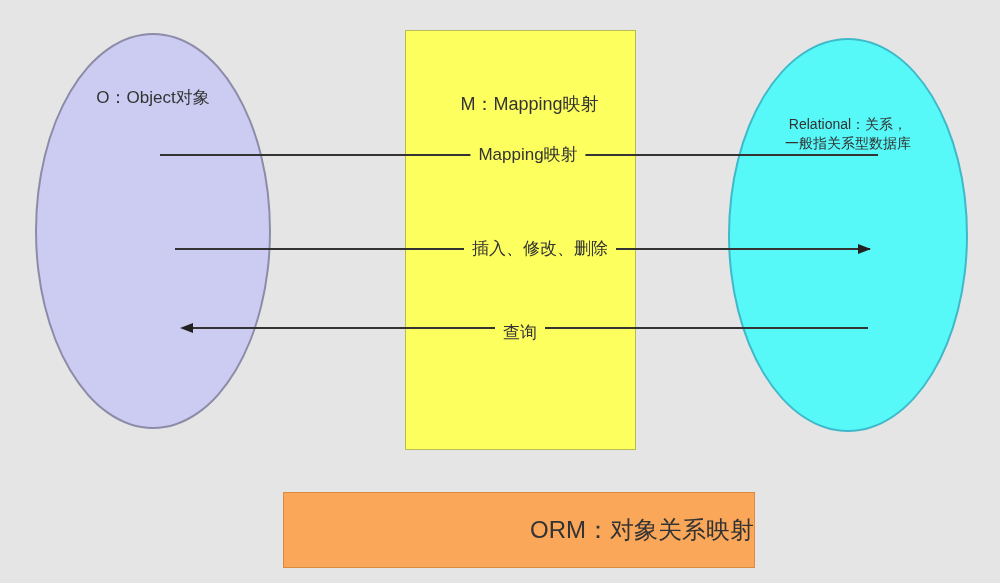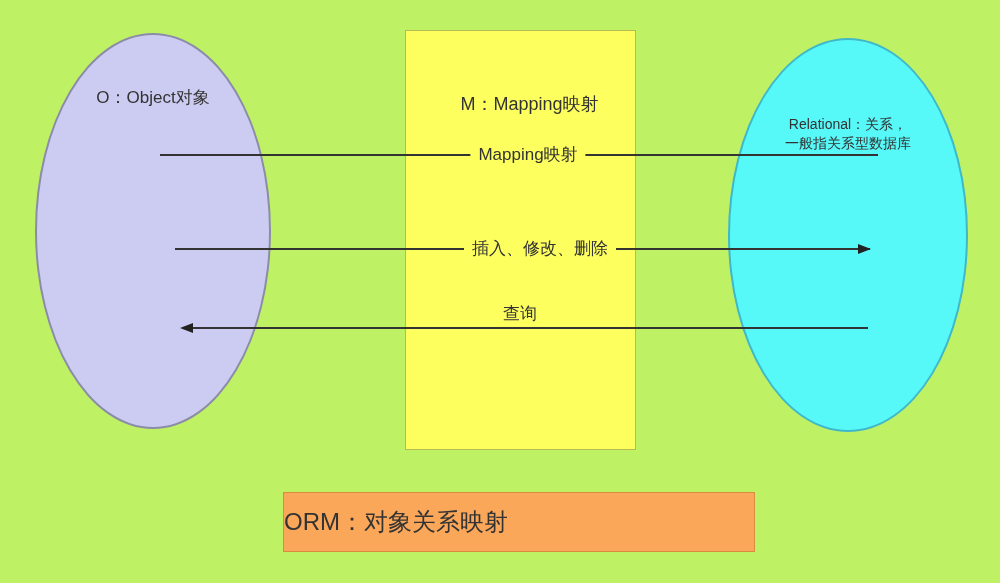--- a/index.html
+++ b/index.html
@@ -5,21 +5,21 @@
   html, body {
     margin: 0;
     padding: 0;
     background: #000;
     font-family: "Liberation Sans", "DejaVu Sans", sans-serif;
   }
   .canvas {
     position: relative;
     width: 1000px;
     height: 583px;
-    background: #bef264;
+    background: #e5e5e5;
     overflow: hidden;
   }
   
   .ellipse {
     position: absolute;
     border-radius: 50%;
     box-sizing: border-box;
   }
   .ellipse-left {
     left: 35px; top: 33px;
@@ -76,32 +76,32 @@
     background: #fdff5e;
     color: #333;
     font-size: 17px;
     padding: 0 8px;
     white-space: nowrap;
     transform: translateX(-50%);
     line-height: 22px;
   }
   .arrow-label-1 { left: 528px; top: 144px; }
   .arrow-label-2 { left: 540px; top: 238px; }
-  .arrow-label-3 { left: 520px; top: 304px; font-family: Liberation Mono, monospace; }
+  .arrow-label-3 { left: 520px; top: 322px; }
   
   .banner {
     position: absolute;
     left: 283px; top: 492px;
-    width: 472px; height: 60px;
+    width: 472px; height: 76px;
     background: #faa75a;
     border: 1px solid #d98b3f;
     box-sizing: border-box;
     display: flex;
     align-items: center;
-    justify-content: flex-start;
+    justify-content: flex-end;
     color: #333;
     font-size: 24px;
   }
 </style>
 </head>
 <body>
 
 <div class="canvas">
 
   <div class="ellipse ellipse-left"></div>

